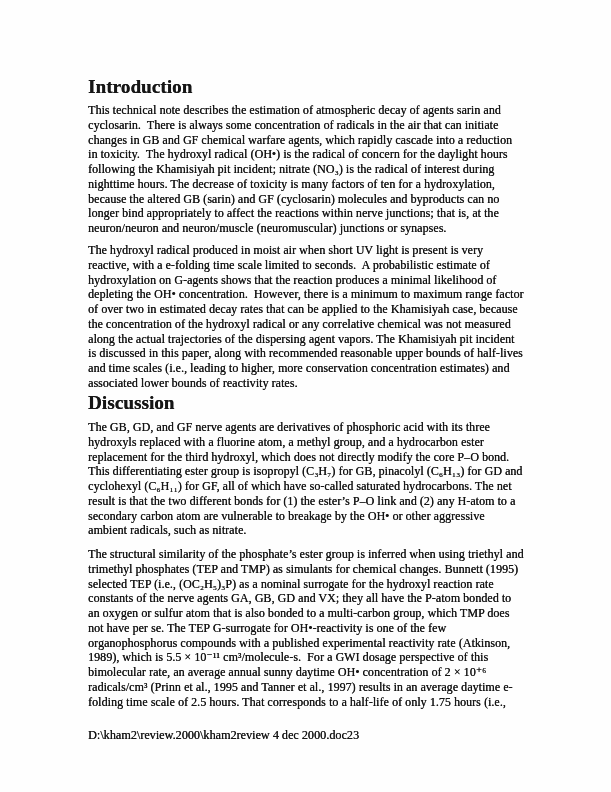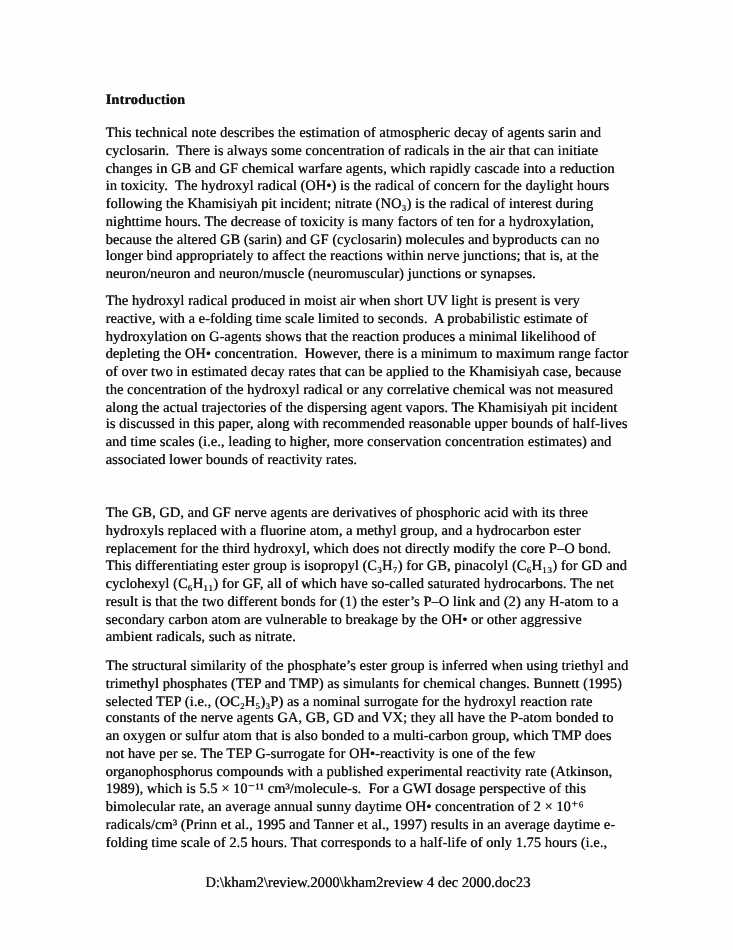--- a/index.html
+++ b/index.html
@@ -16,55 +16,56 @@
     color: #161616;
     overflow: hidden;
     text-shadow: 0.25px 0 0 currentColor; 
   }
   .block {
     position: absolute;
     left: 88px;
     width: 445px;
   }
   .heading {
-    font-size: 12px;
+    font-size: 19px;
     font-weight: bold;
     margin: 0;
     letter-spacing: 0.1px;
   }
   .para {
     font-size: 12px;
     line-height: 14.75px;
     white-space: pre;
     letter-spacing: 0.05px;
   }
   .para .line {
     white-space: pre;
   }
   .footer {
     position: absolute;
     left: 88px;
     top: 728px;
     width: 437px;
     display: flex;
-    justify-content: center;
+    justify-content: flex-start;
     font-size: 12.2px;
   }
 </style>
 </head>
 <body>
 
 <div class="page">
 
   <h2 class="block heading" style="top:76px">Introduction</h2>
 
   <div class="block para" style="top:103px"><div class="line">This technical note describes the estimation of atmospheric decay of agents sarin and</div><div class="line">cyclosarin.  There is always some concentration of radicals in the air that can initiate</div><div class="line">changes in GB and GF chemical warfare agents, which rapidly cascade into a reduction</div><div class="line">in toxicity.  The hydroxyl radical (OH•) is the radical of concern for the daylight hours</div><div class="line">following the Khamisiyah pit incident; nitrate (NO₃) is the radical of interest during</div><div class="line">nighttime hours. The decrease of toxicity is many factors of ten for a hydroxylation,</div><div class="line">because the altered GB (sarin) and GF (cyclosarin) molecules and byproducts can no</div><div class="line">longer bind appropriately to affect the reactions within nerve junctions; that is, at the</div><div class="line">neuron/neuron and neuron/muscle (neuromuscular) junctions or synapses.</div></div>
 
   <div class="block para" style="top:243px"><div class="line">The hydroxyl radical produced in moist air when short UV light is present is very</div><div class="line">reactive, with a e-folding time scale limited to seconds.  A probabilistic estimate of</div><div class="line">hydroxylation on G-agents shows that the reaction produces a minimal likelihood of</div><div class="line">depleting the OH• concentration.  However, there is a minimum to maximum range factor</div><div class="line">of over two in estimated decay rates that can be applied to the Khamisiyah case, because</div><div class="line">the concentration of the hydroxyl radical or any correlative chemical was not measured</div><div class="line">along the actual trajectories of the dispersing agent vapors. The Khamisiyah pit incident</div><div class="line">is discussed in this paper, along with recommended reasonable upper bounds of half-lives</div><div class="line">and time scales (i.e., leading to higher, more conservation concentration estimates) and</div><div class="line">associated lower bounds of reactivity rates.</div></div>
 
+  <h2 class="block heading" style="top:392px">Discussion</h2>
 
   <div class="block para" style="top:420px"><div class="line">The GB, GD, and GF nerve agents are derivatives of phosphoric acid with its three</div><div class="line">hydroxyls replaced with a fluorine atom, a methyl group, and a hydrocarbon ester</div><div class="line">replacement for the third hydroxyl, which does not directly modify the core P–O bond.</div><div class="line">This differentiating ester group is isopropyl (C₃H₇) for GB, pinacolyl (C₆H₁₃) for GD and</div><div class="line">cyclohexyl (C₆H₁₁) for GF, all of which have so-called saturated hydrocarbons. The net</div><div class="line">result is that the two different bonds for (1) the ester’s P–O link and (2) any H-atom to a</div><div class="line">secondary carbon atom are vulnerable to breakage by the OH• or other aggressive</div><div class="line">ambient radicals, such as nitrate.</div></div>
 
   <div class="block para" style="top:547px"><div class="line">The structural similarity of the phosphate’s ester group is inferred when using triethyl and</div><div class="line">trimethyl phosphates (TEP and TMP) as simulants for chemical changes. Bunnett (1995)</div><div class="line">selected TEP (i.e., (OC₂H₅)₃P) as a nominal surrogate for the hydroxyl reaction rate</div><div class="line">constants of the nerve agents GA, GB, GD and VX; they all have the P-atom bonded to</div><div class="line">an oxygen or sulfur atom that is also bonded to a multi-carbon group, which TMP does</div><div class="line">not have per se. The TEP G-surrogate for OH•-reactivity is one of the few</div><div class="line">organophosphorus compounds with a published experimental reactivity rate (Atkinson,</div><div class="line">1989), which is 5.5 × 10⁻¹¹ cm³/molecule-s.  For a GWI dosage perspective of this</div><div class="line">bimolecular rate, an average annual sunny daytime OH• concentration of 2 × 10⁺⁶</div><div class="line">radicals/cm³ (Prinn et al., 1995 and Tanner et al., 1997) results in an average daytime e-</div><div class="line">folding time scale of 2.5 hours. That corresponds to a half-life of only 1.75 hours (i.e.,</div></div>
 
   <div class="footer">
     <span>D:\kham2\review.2000\kham2review 4 dec 2000.doc</span>
     <span>23</span>
   </div>
 

